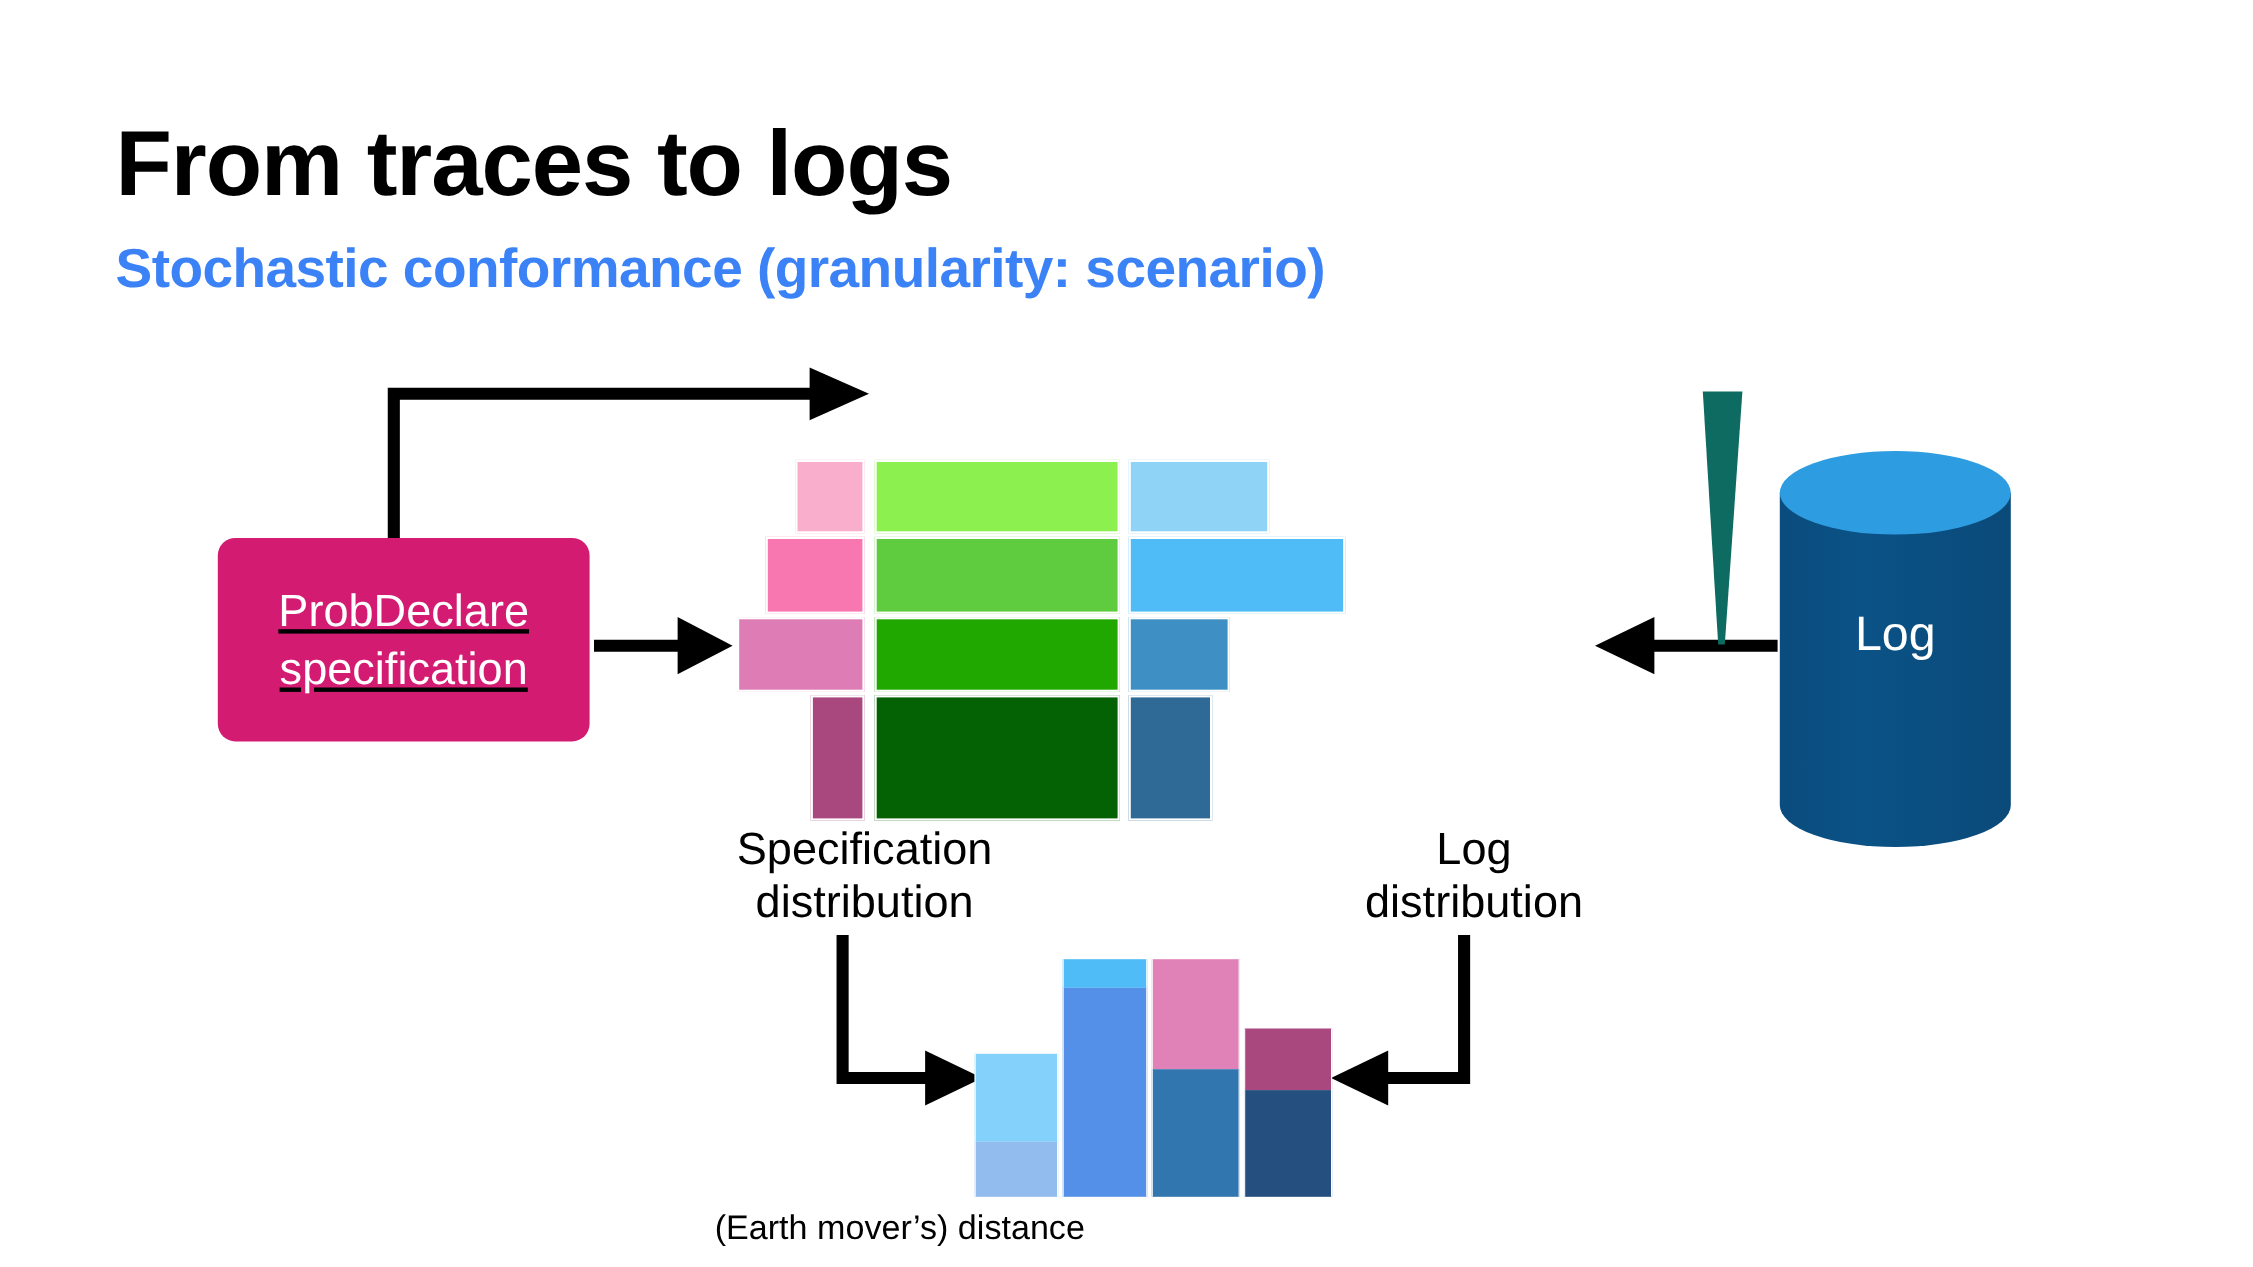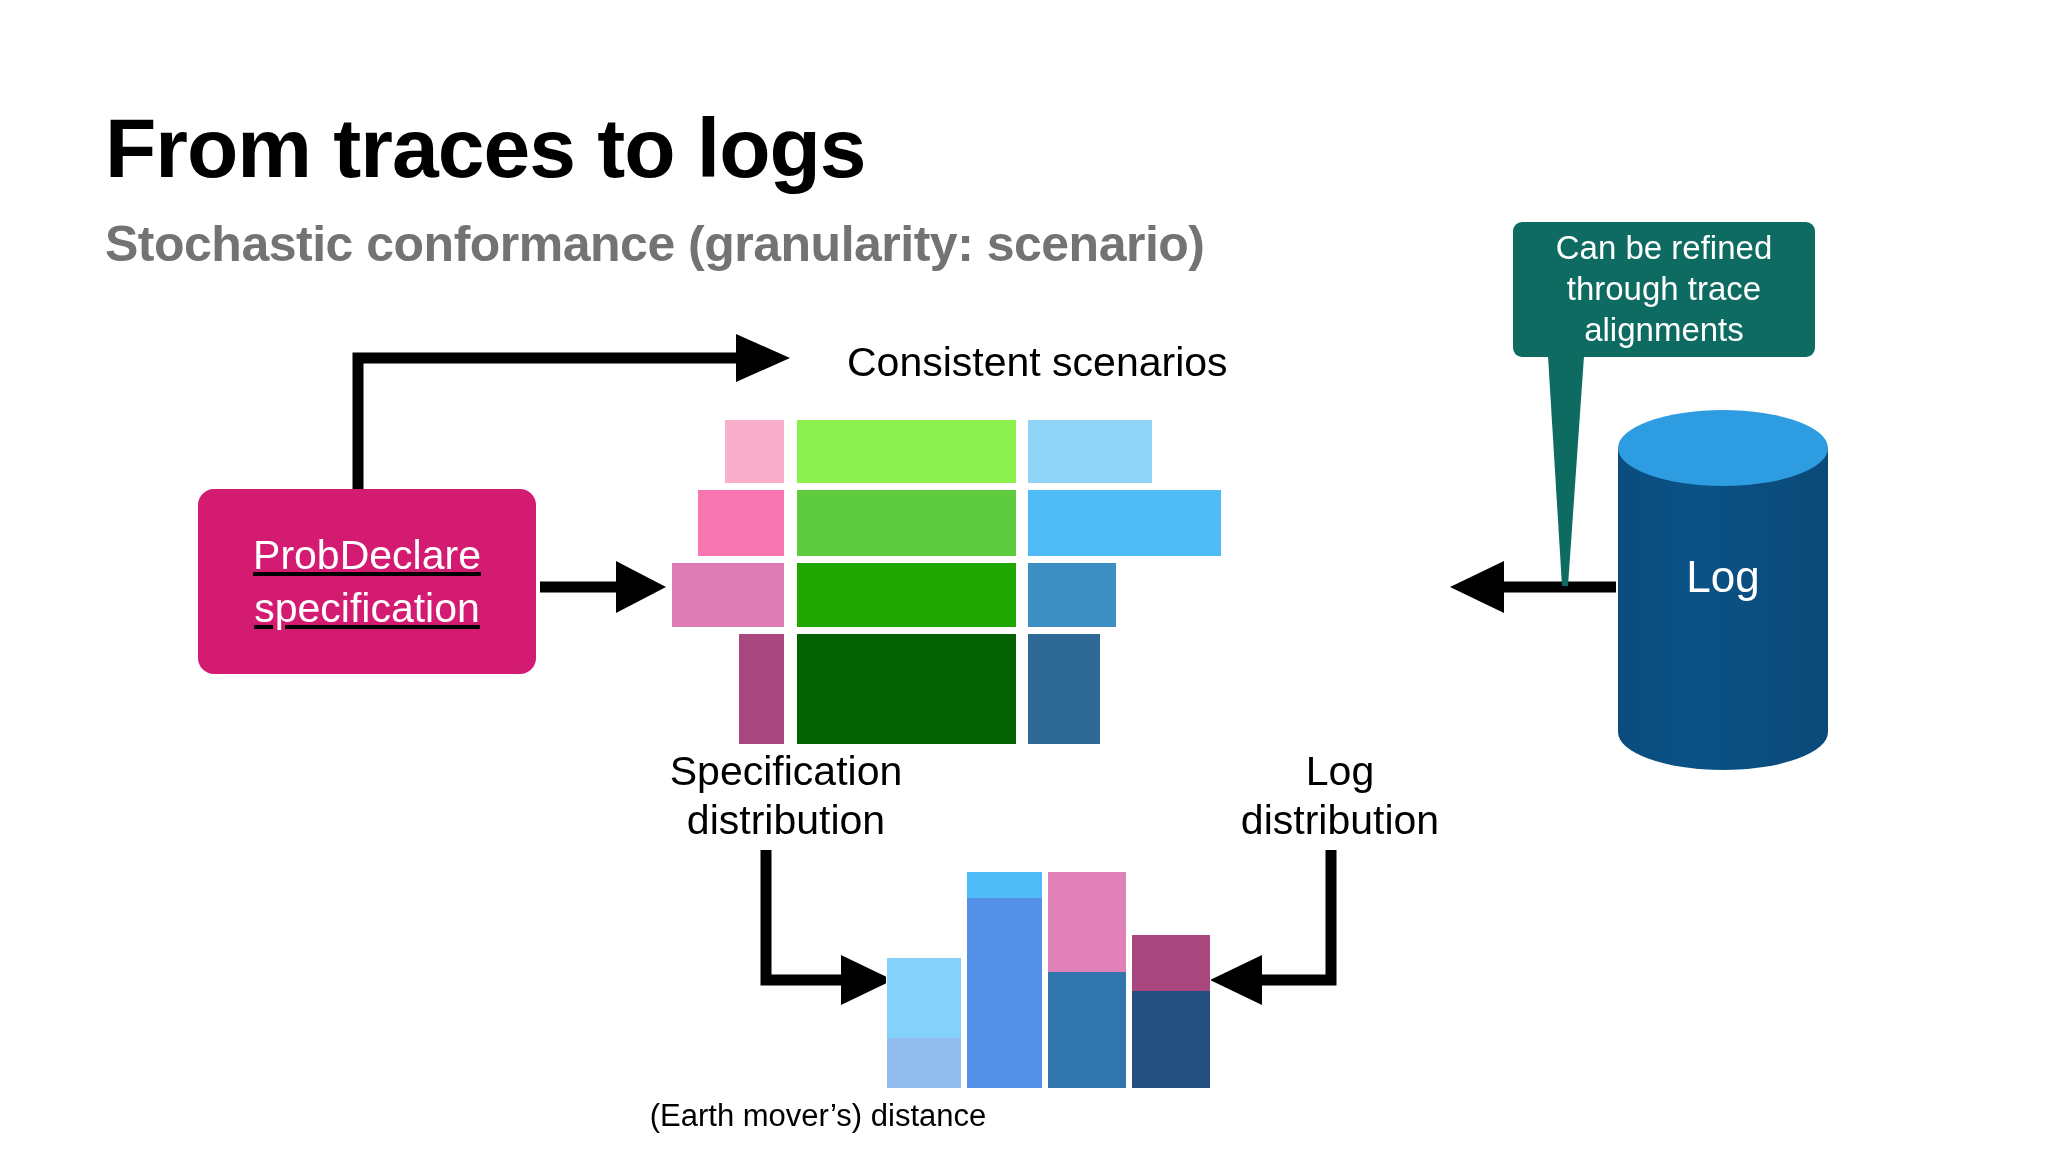--- a/index.html
+++ b/index.html
@@ -16,21 +16,21 @@
 
   
   #page-title{
     left:105px; top:92px;
     font-size:84px; font-weight:bold; color:#000;
     letter-spacing:-1px; line-height:1.05;
     white-space:nowrap;
   }
   #page-subtitle{
     left:105px; top:205px;
-    font-size:50px; font-weight:bold; color:#737373;
+    font-size:50px; font-weight:bold; color:#3b82f6;
     letter-spacing:-0.5px; line-height:1.1;
     white-space:nowrap;
   }
 
   
   #spec-box{
     left:198px; top:477px; width:338px; height:185px;
     background:#d41b72; border-radius:16px;
     display:flex; align-items:center; justify-content:center;
     box-sizing:border-box;
@@ -131,21 +131,20 @@
     </g>
   </svg>
 
   <div class="abs" id="spec-box">
     <div class="txt">
       <span>ProbDeclare</span><br>
       <span>specification</span>
     </div>
   </div>
 
-  <div class="abs" id="consistent-label">Consistent scenarios</div>
 
   <div class="abs" id="tornado">
 
     <div class="bar bar-left" style="left:723px; top:406px; width:63px;  height:67px;  background:#f9aecb;"></div>
     <div class="bar bar-mid" style="left:795px; top:406px; width:223px; height:67px;  background:#8cf04f;"></div>
     <div class="bar bar-right" style="left:1026px;top:406px; width:128px; height:67px;  background:#8fd4f7;"></div>
 
     <div class="bar bar-left" style="left:696px; top:476px; width:90px;  height:70px;  background:#f977b0;"></div>
     <div class="bar bar-mid" style="left:795px; top:476px; width:223px; height:70px;  background:#5fcc3f;"></div>
     <div class="bar bar-right" style="left:1026px;top:476px; width:197px; height:70px;  background:#4fbcf7;"></div>
@@ -189,27 +188,20 @@
       <div class="emd-seg" style="top:0;  height:56px; background:#a9477f;"></div>
       <div class="emd-seg" style="top:56px;height:97px; background:#244f7f;"></div>
     </div>
   </div>
 
   <div class="abs" id="emd-label">(Earth mover’s) distance</div>
 
   <svg class="abs" id="callout-tail" viewBox="0 0 36 230" width="36" height="230">
     <polygon points="0,0 36,0 20,230 14,230" fill="#0d6b61"></polygon>
   </svg>
-  <div class="abs" id="callout">
-    <div class="txt">
-      <span>Can be refined</span><br>
-      <span>through trace</span><br>
-      <span>alignments</span>
-    </div>
-  </div>
 
   <svg class="abs" id="log-cylinder" viewBox="0 0 210 360" width="210" height="360">
     <defs>
       <linearGradient id="cylBody" x1="0" y1="0" x2="1" y2="0">
         <stop offset="0%" stop-color="#0a4c7d"></stop>
         <stop offset="35%" stop-color="#0b5286"></stop>
         <stop offset="100%" stop-color="#0a4a79"></stop>
       </linearGradient>
     </defs>
     <path d="M 0,38 L 0,322 A 105,38 0 0 0 210,322 L 210,38 Z" fill="url(#cylBody)"></path>

